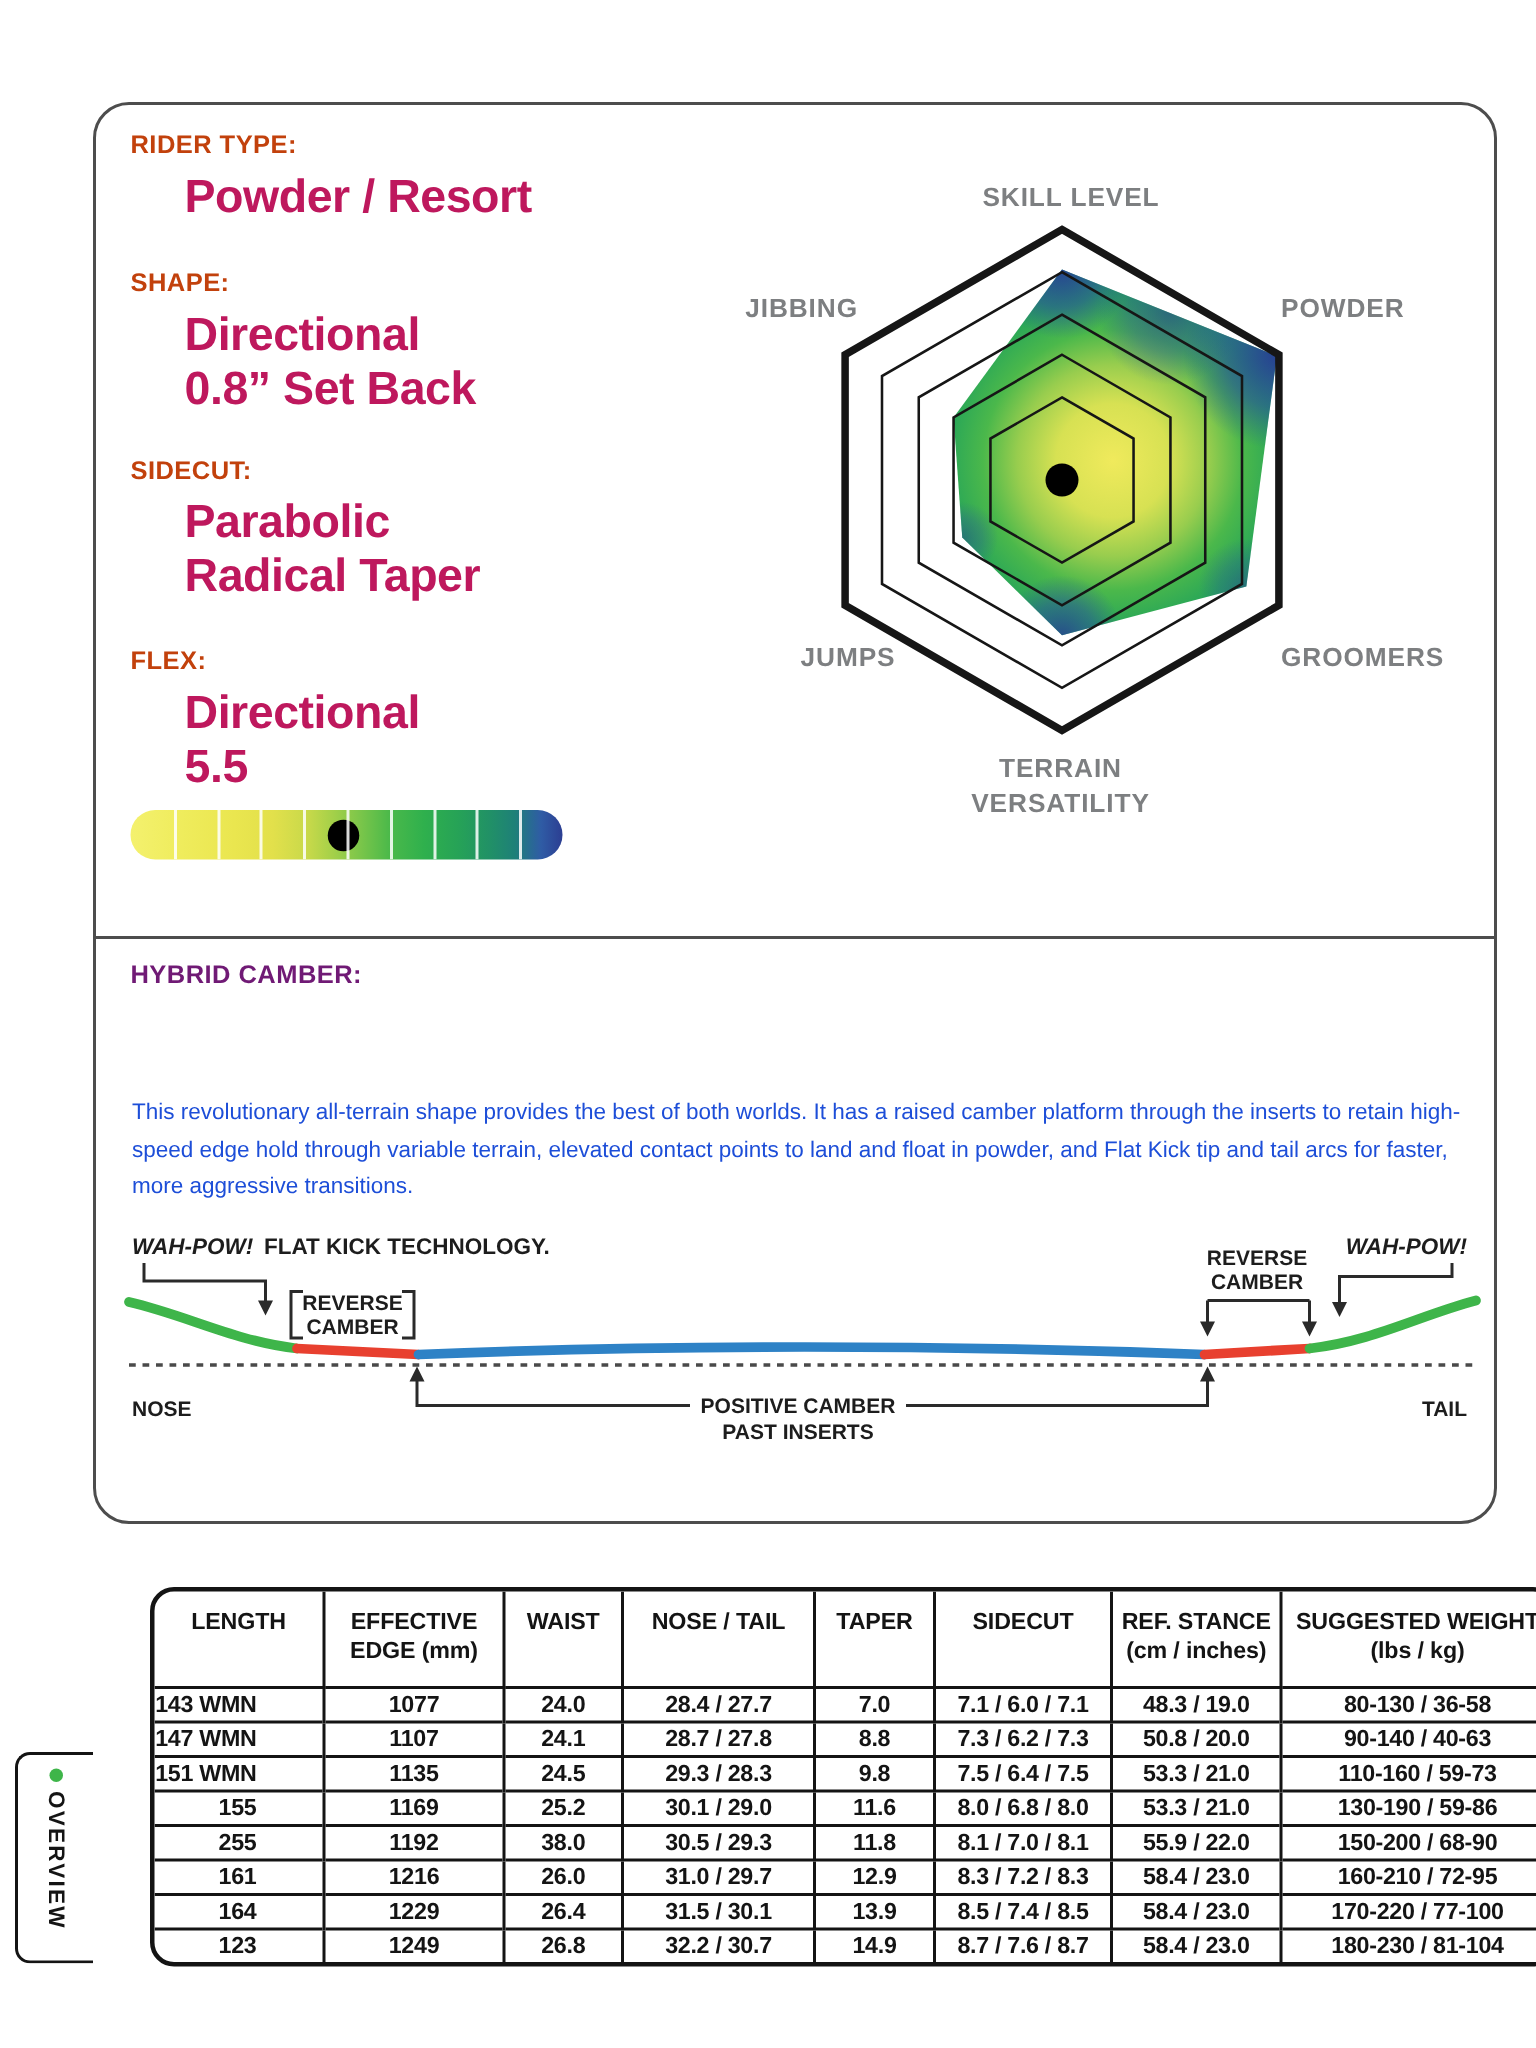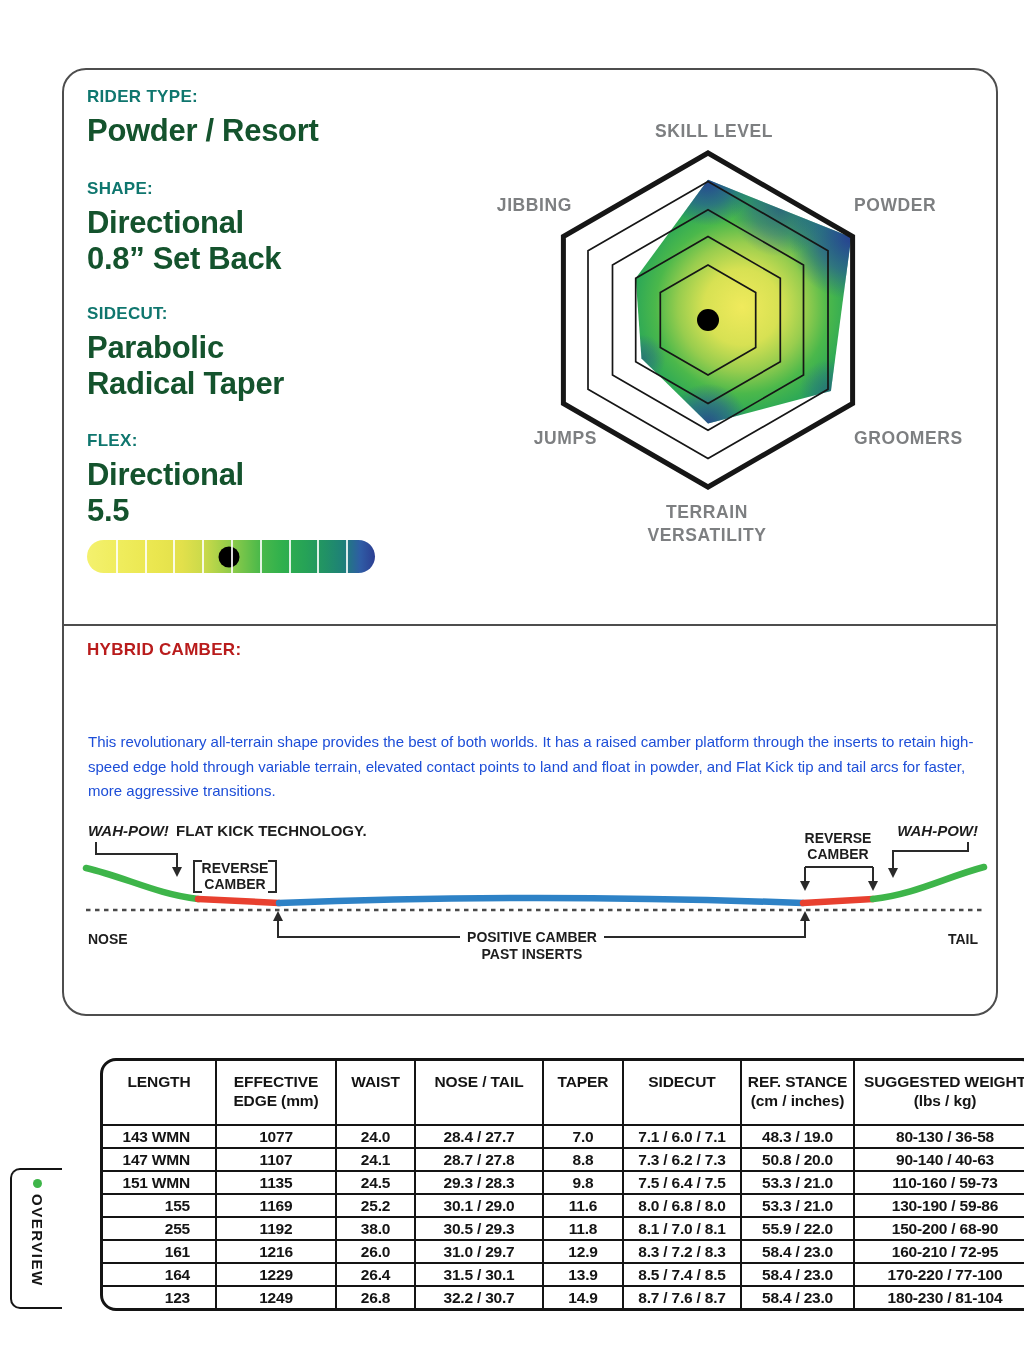--- a/index.html
+++ b/index.html
@@ -11,36 +11,36 @@
 
   
   .main-box{
     left:62px;top:68px;width:936px;height:948px;
     border:2px solid #4d4d4d;border-radius:24px;box-sizing:border-box;background:#fff;
   }
   .divider{position:absolute;left:0;right:0;top:554px;border-top:2.5px solid #4d4d4d;}
 
   
   .spec{position:absolute;left:23px;}
-  .spec-label{font-size:17px;font-weight:bold;color:#0f766e;letter-spacing:.3px;margin-bottom:6px;}
-  .spec-value{font-size:31px;font-weight:800;line-height:36px;letter-spacing:-.3px;color:#14532d;white-space:pre-line;}
+  .spec-label{font-size:17px;font-weight:bold;color:#c2410c;letter-spacing:.3px;margin-bottom:6px;}
+  .spec-value{font-size:31px;font-weight:800;line-height:36px;letter-spacing:-.3px;color:#be185d;white-space:pre-line;margin-left:36px;}
 
   
   .flex-bar{
     left:23px;top:470px;width:288px;height:33px;border-radius:17px;position:absolute;overflow:hidden;
     background:linear-gradient(90deg,
       #f4f16e 0%, #efec5c 12%, #eae64f 24%, #e2e04b 33%, #c8d94a 41%,
       #a3d049 47%, #7cc64a 53%, #4bb94a 60%, #2fb04d 68%, #26a257 76%,
       #219166 83%, #1e8078 89%, #2f5ca5 95%, #2c3e92 100%);
   }
   .flex-sep{position:absolute;top:0;bottom:0;width:2px;background:rgba(255,255,255,.85);}
   .flex-dot{position:absolute;top:50%;width:21px;height:21px;border-radius:50%;background:#000;transform:translate(-50%,-50%);}
 
   
-  .hc-label{left:23px;top:570px;position:absolute;font-size:17px;font-weight:bold;color:#b91c1c;letter-spacing:.3px;}
+  .hc-label{left:23px;top:570px;position:absolute;font-size:17px;font-weight:bold;color:#701a75;letter-spacing:.3px;}
   .hc-title{left:23px;top:592px;position:absolute;font-size:33px;font-weight:800;letter-spacing:-.4px;color:#161616;}
   .hc-desc{left:24px;top:660px;position:absolute;width:912px;font-size:15px;line-height:24.5px;color:#1d4ed8;}
 
   
   svg text{font-family:"Liberation Sans", sans-serif;}
   .radar-label{font-size:17.5px;font-weight:bold;fill:#7d7f81;letter-spacing:.6px;}
   .cam-label{font-size:15px;font-weight:bold;fill:#1d1d1d;}
   .cam-italic{font-style:italic;}
   .cam-small{font-size:14px;font-weight:bold;fill:#1d1d1d;}
   .ann{stroke:#2a2a2a;stroke-width:2;fill:none;}
@@ -56,21 +56,21 @@
     border-right:2px solid #141414;border-bottom:2px solid #141414;
     vertical-align:top;padding-top:11px;height:64px;box-sizing:border-box;
     font-size:15.5px;font-weight:bold;letter-spacing:-.1px;text-align:center;white-space:pre-line;line-height:19px;
   }
   td{
     border-right:2px solid #141414;border-top:2px solid #141414;
     text-align:center;font-size:15.5px;font-weight:bold;letter-spacing:-.2px;height:21px;padding:0;
   }
   th:last-child, td:last-child{border-right:none;}
   tr:first-child td{border-top:none;}
-  td.len{text-align:right;padding-right:25px;}
+  td.len{text-align:right;padding-right:44px;}
 
   
   .tab{
     left:10px;top:1168px;width:52px;height:141px;position:absolute;
     border:2.5px solid #141414;border-right:none;border-radius:10px 0 0 10px;background:#fff;
     display:flex;flex-direction:column;align-items:center;padding-top:9px;box-sizing:border-box;gap:6px;
   }
   .tab-dot{width:9px;height:9px;border-radius:50%;}
   .tab-text{writing-mode:vertical-rl;font-weight:bold;font-size:15px;letter-spacing:1.5px;color:#141414;}
 </style>

